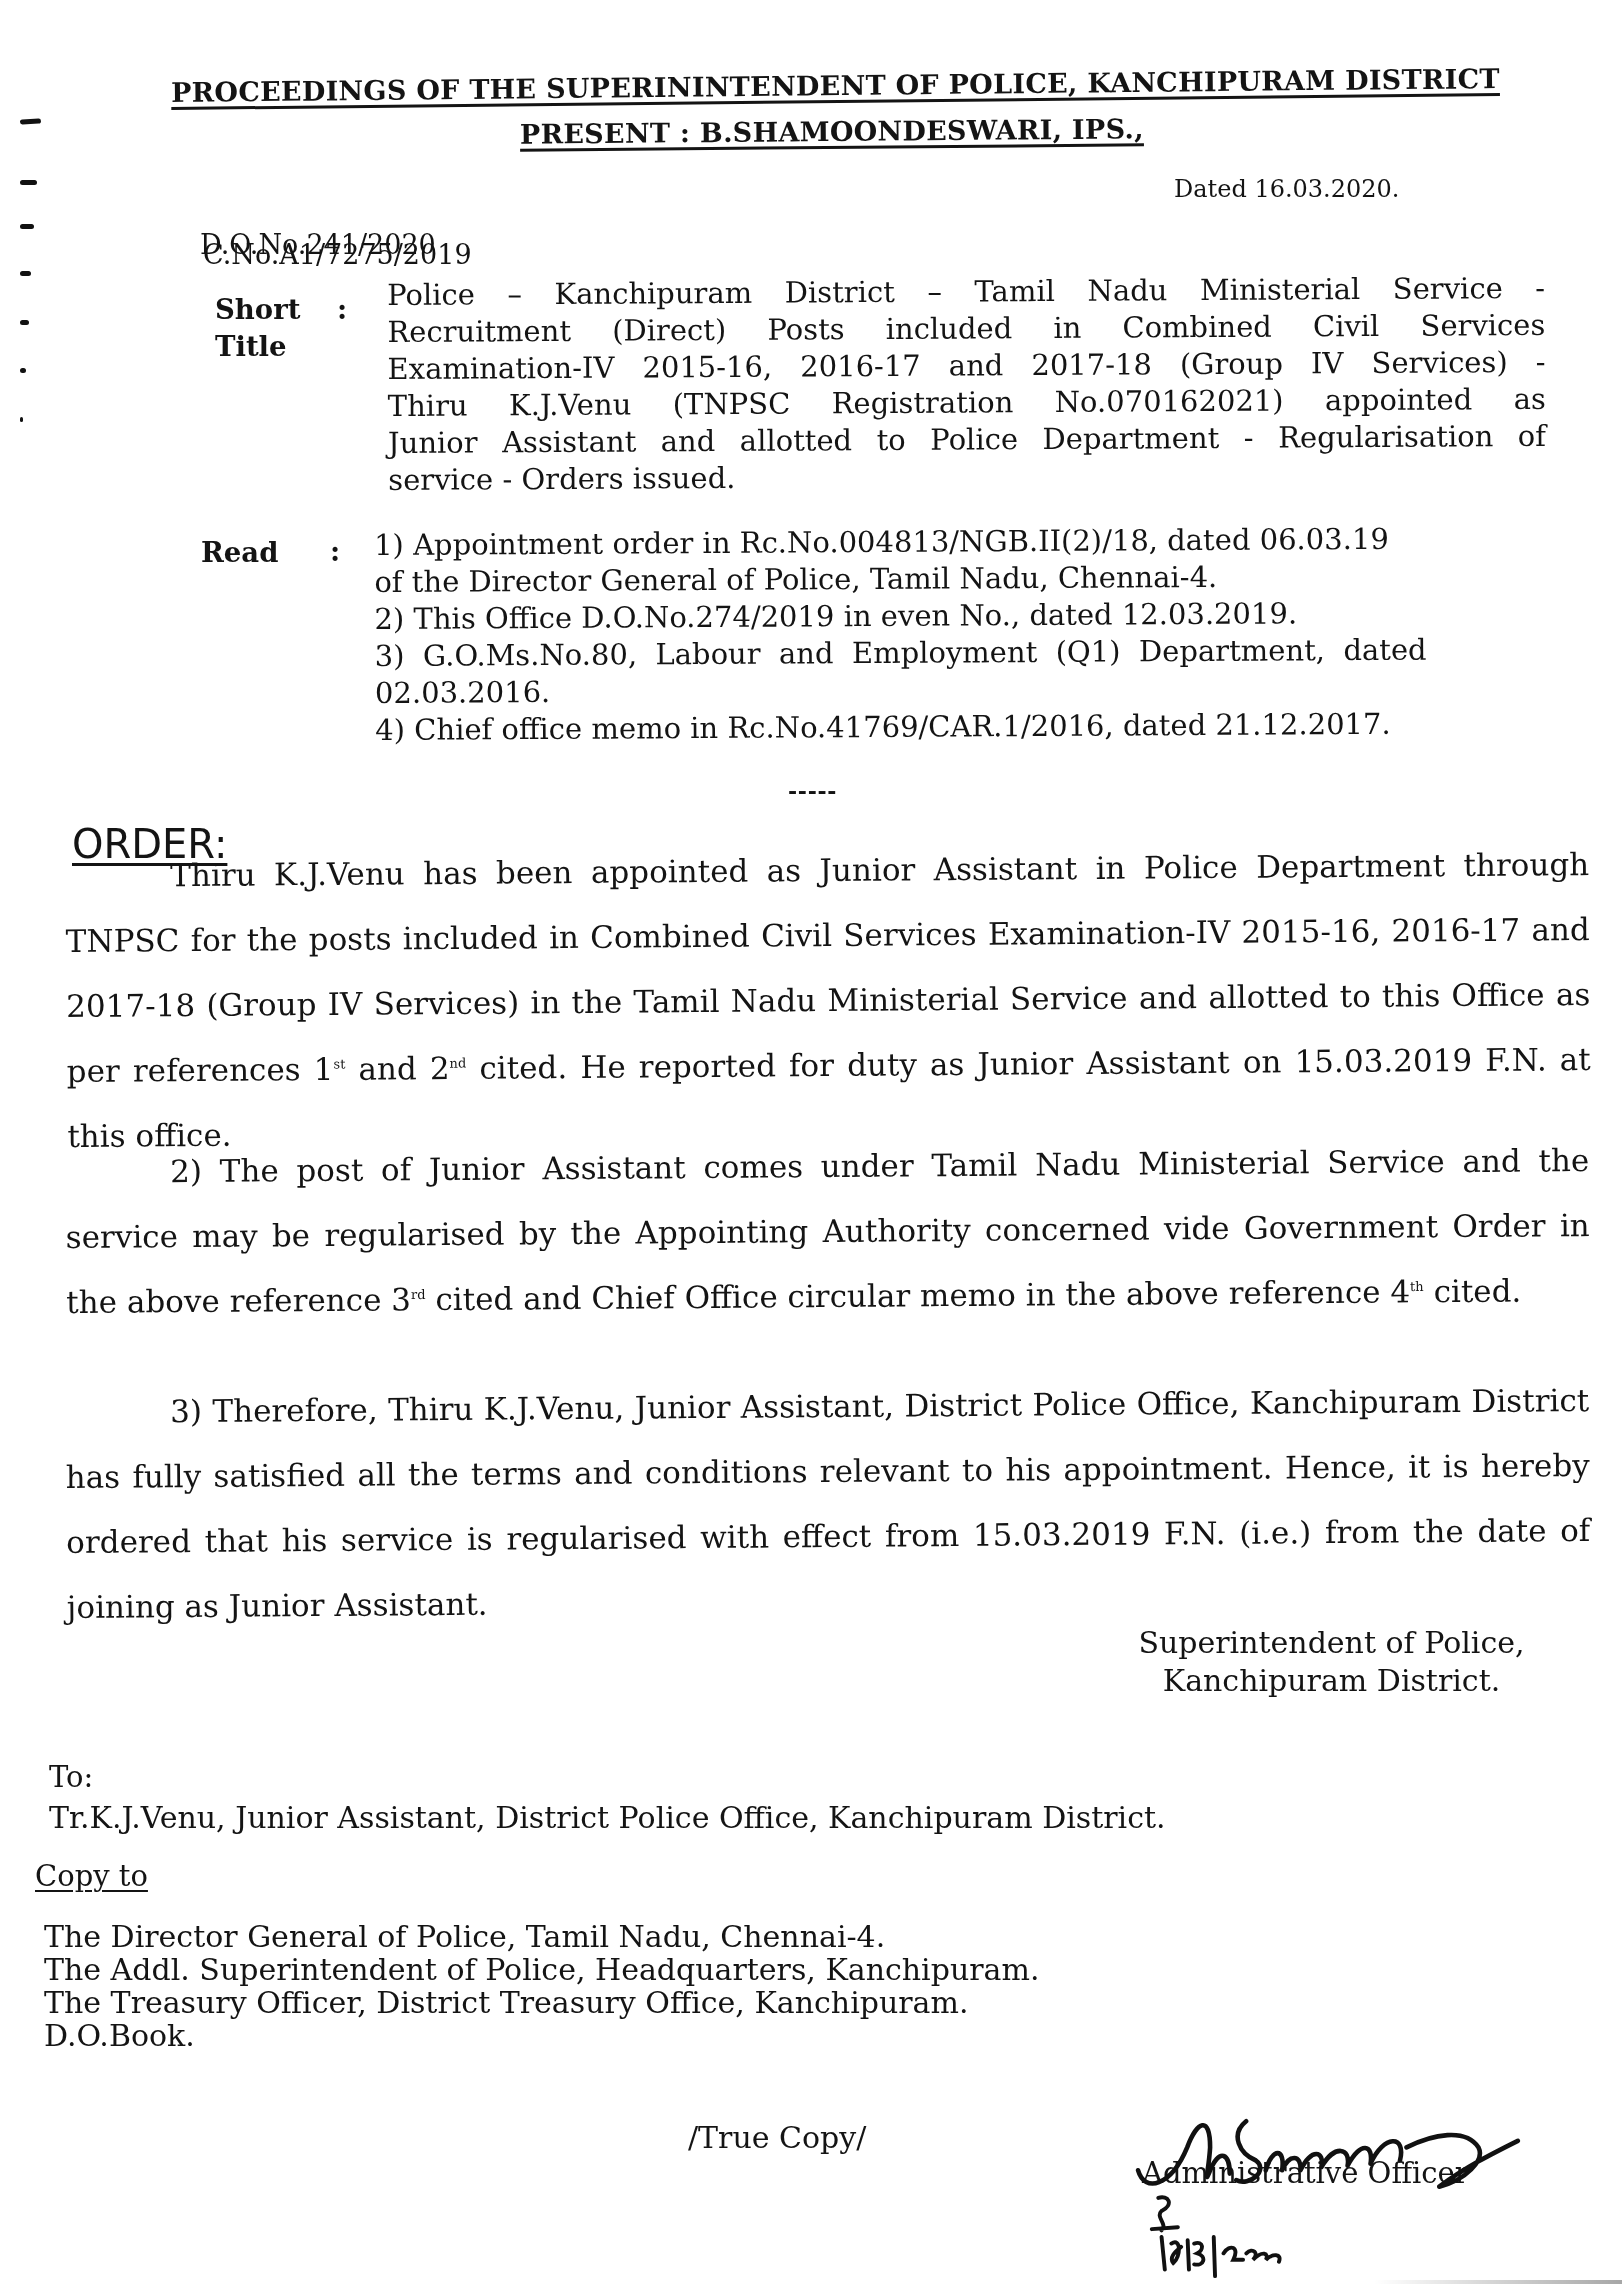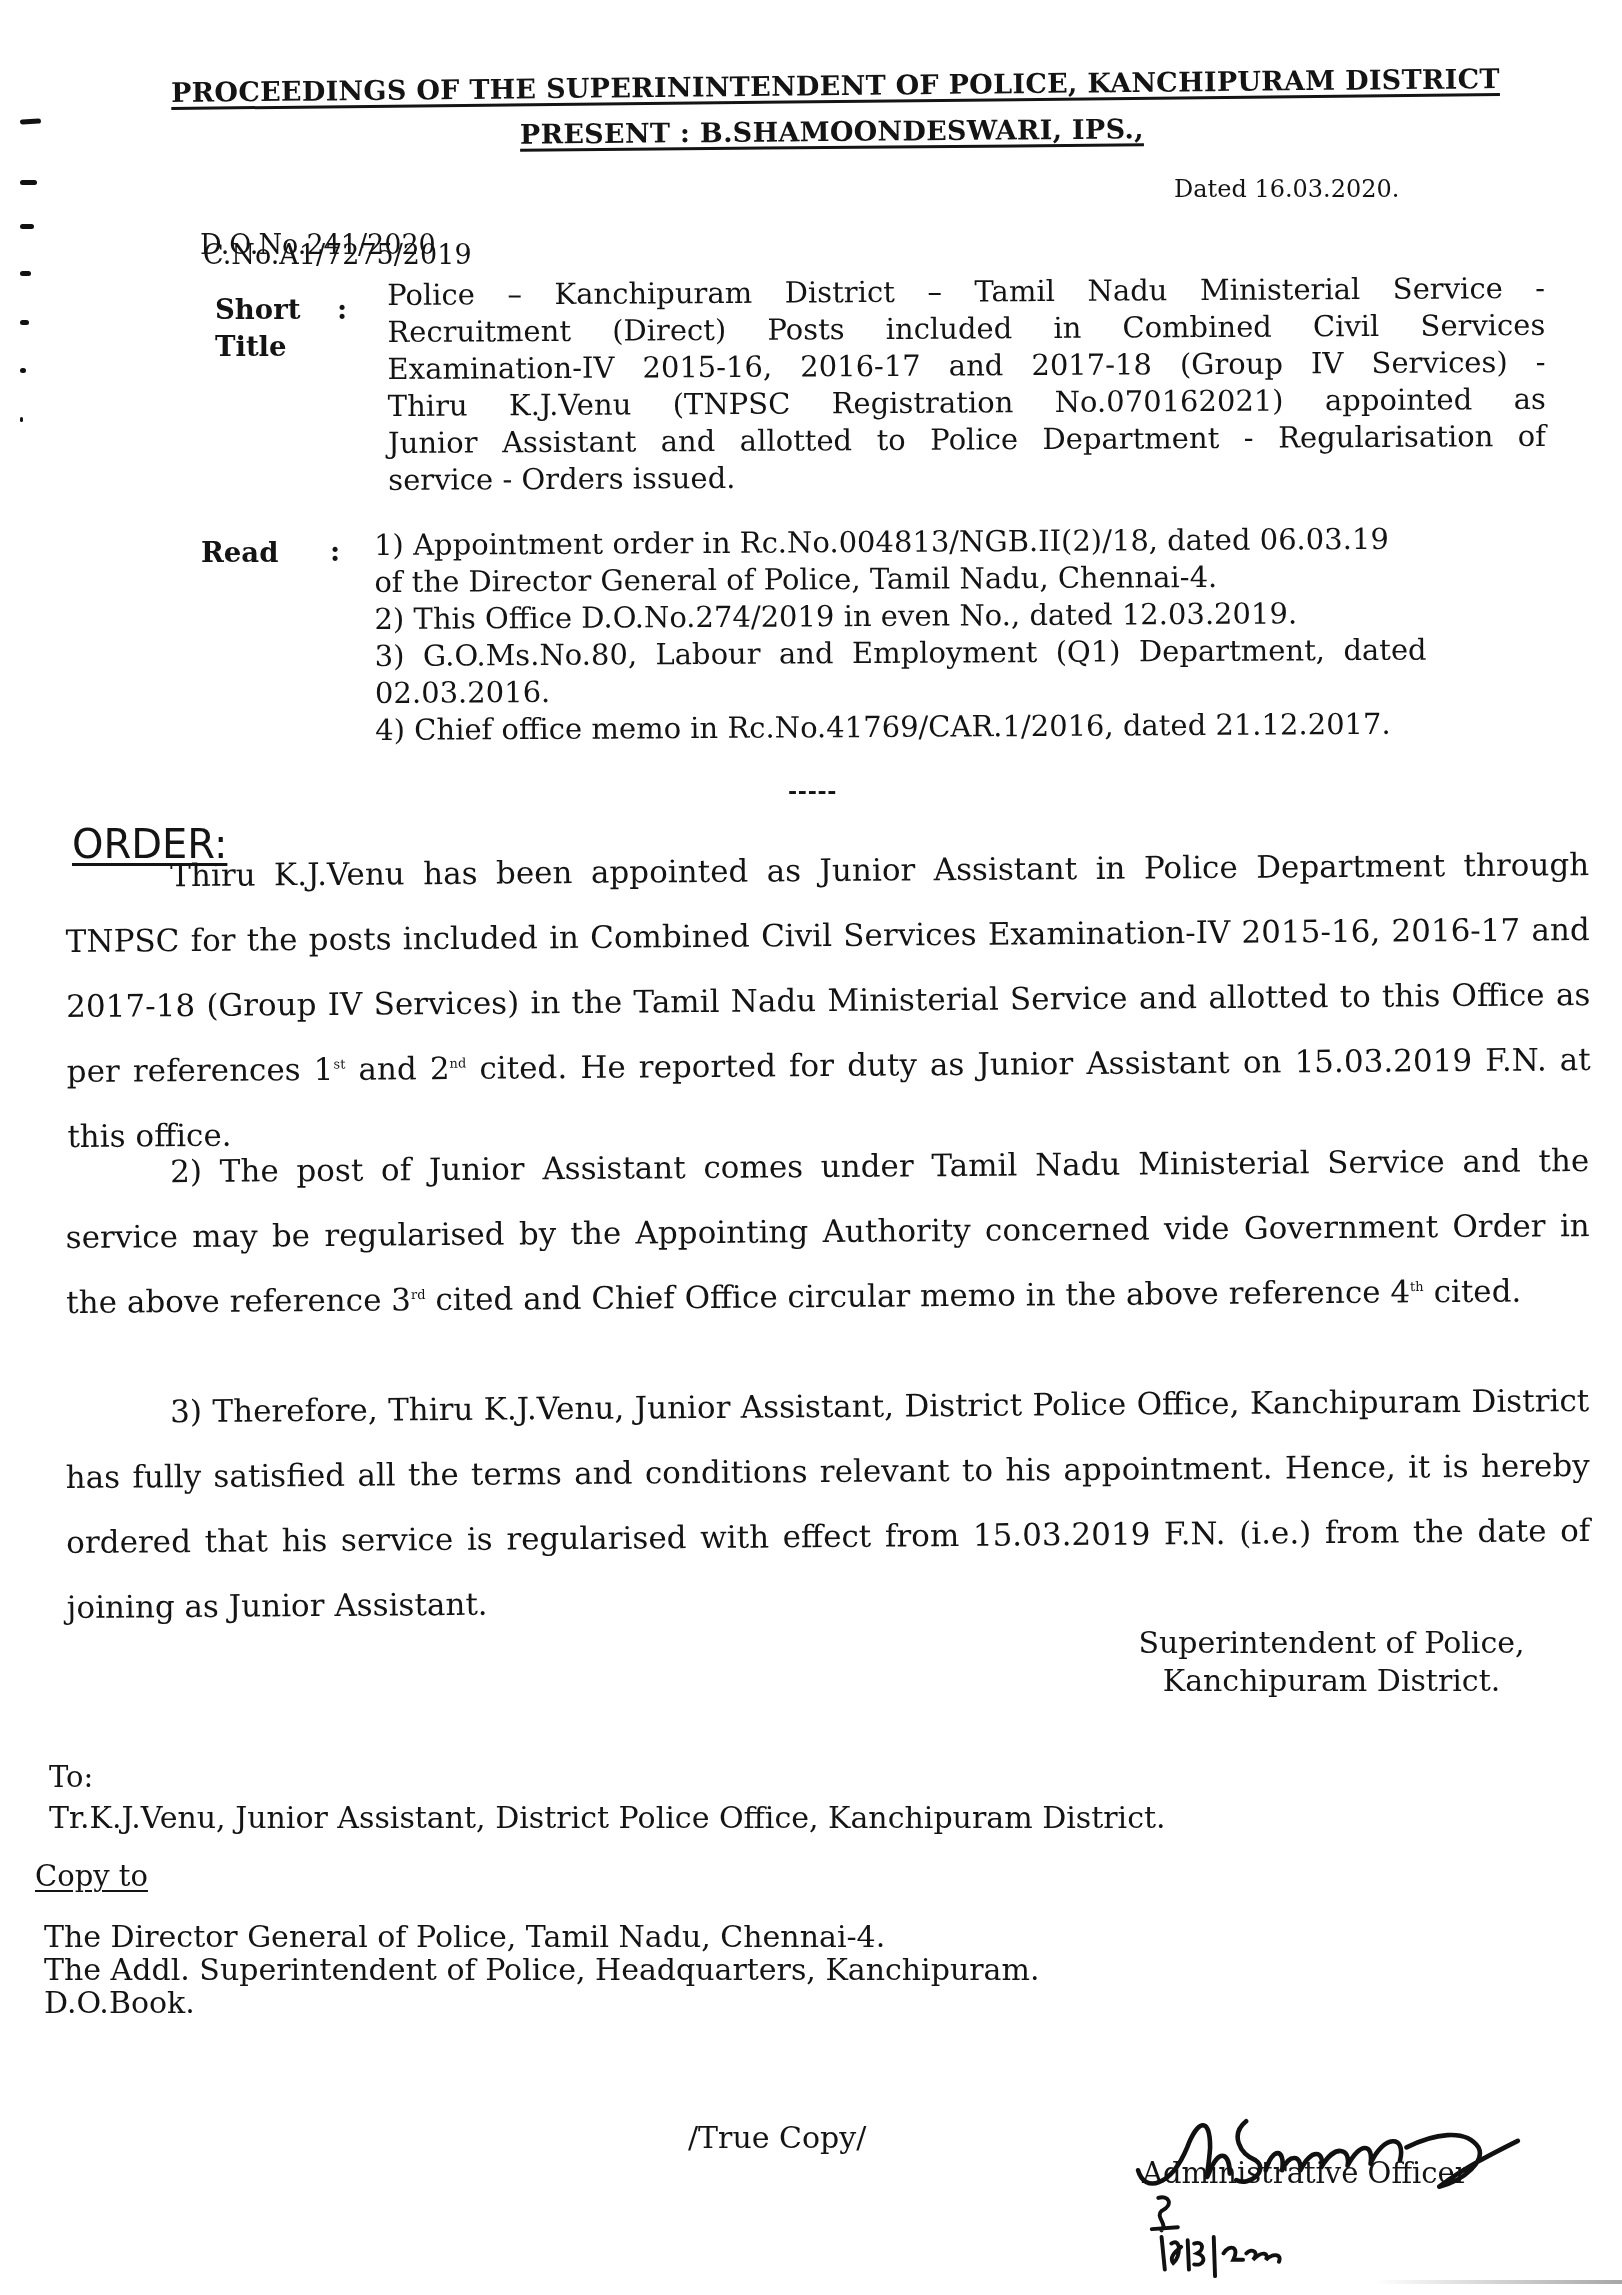--- a/index.html
+++ b/index.html
@@ -140,20 +140,21 @@
     <div>Kanchipuram District.</div>
   </div>
 
   <div class="to-label">To:</div>
   <div class="to-line">Tr.K.J.Venu, Junior Assistant, District Police Office, Kanchipuram District.</div>
 
   <div class="copy-label">Copy to</div>
   <div class="copy-list">
     <div>The Director General of Police, Tamil Nadu, Chennai-4.</div>
     <div>The Addl. Superintendent of Police, Headquarters, Kanchipuram.</div>
+    <div>The Treasury Officer, District Treasury Office, Kanchipuram.</div>
     <div>D.O.Book.</div>
   </div>
 
   <div class="true-copy">/True Copy/</div>
 
   <div class="ao-title">Administrative Officer</div>
 
   <svg class="ao-signature" viewBox="0 0 640 160">
     <path d="M20 95 C 30 130, 70 120, 95 60 C 110 20, 130 10, 130 60 C 128 95, 120 120, 130 95 C 145 60, 160 70, 160 100
              M185 20 C 160 40, 175 70, 200 80 C 220 95, 190 120, 170 110

